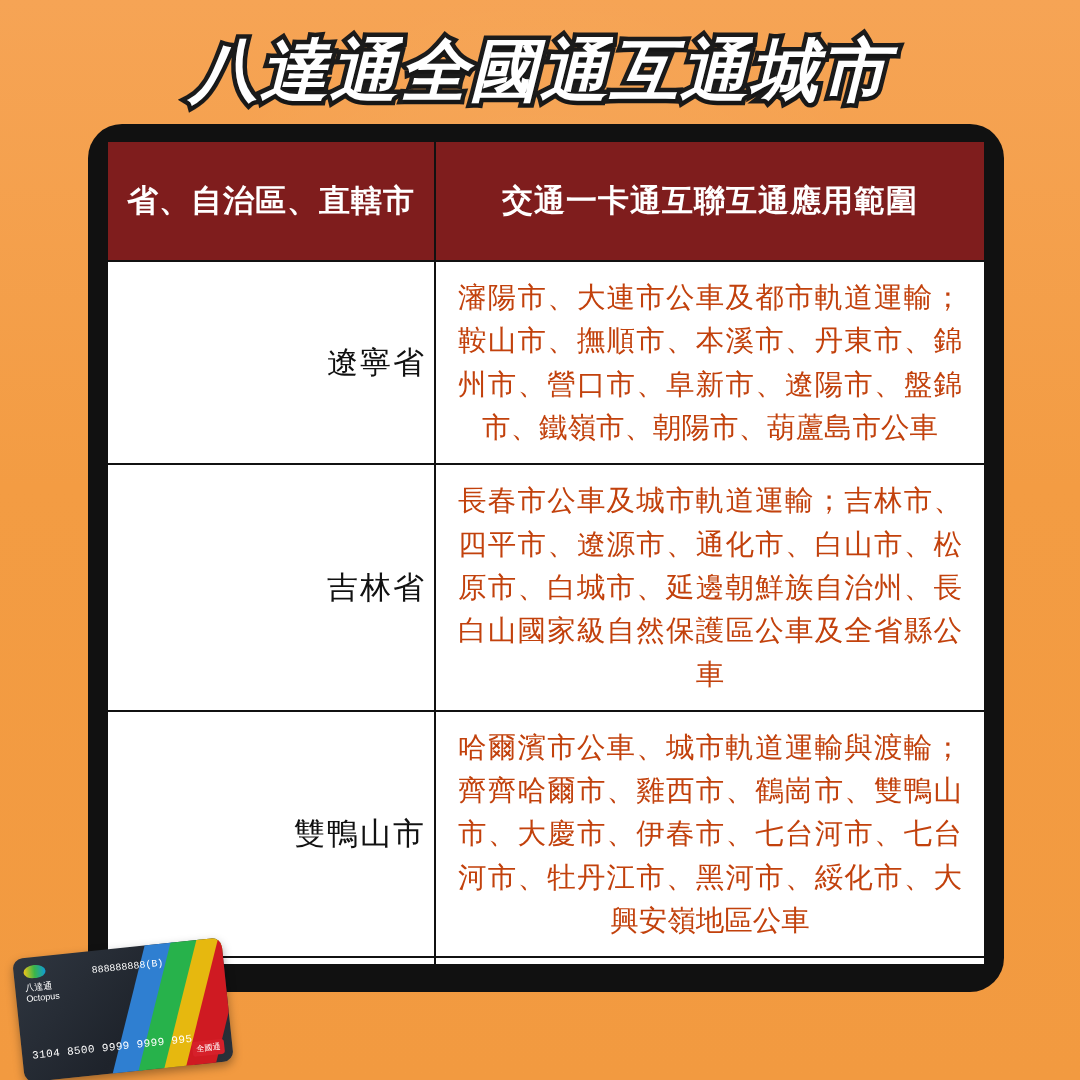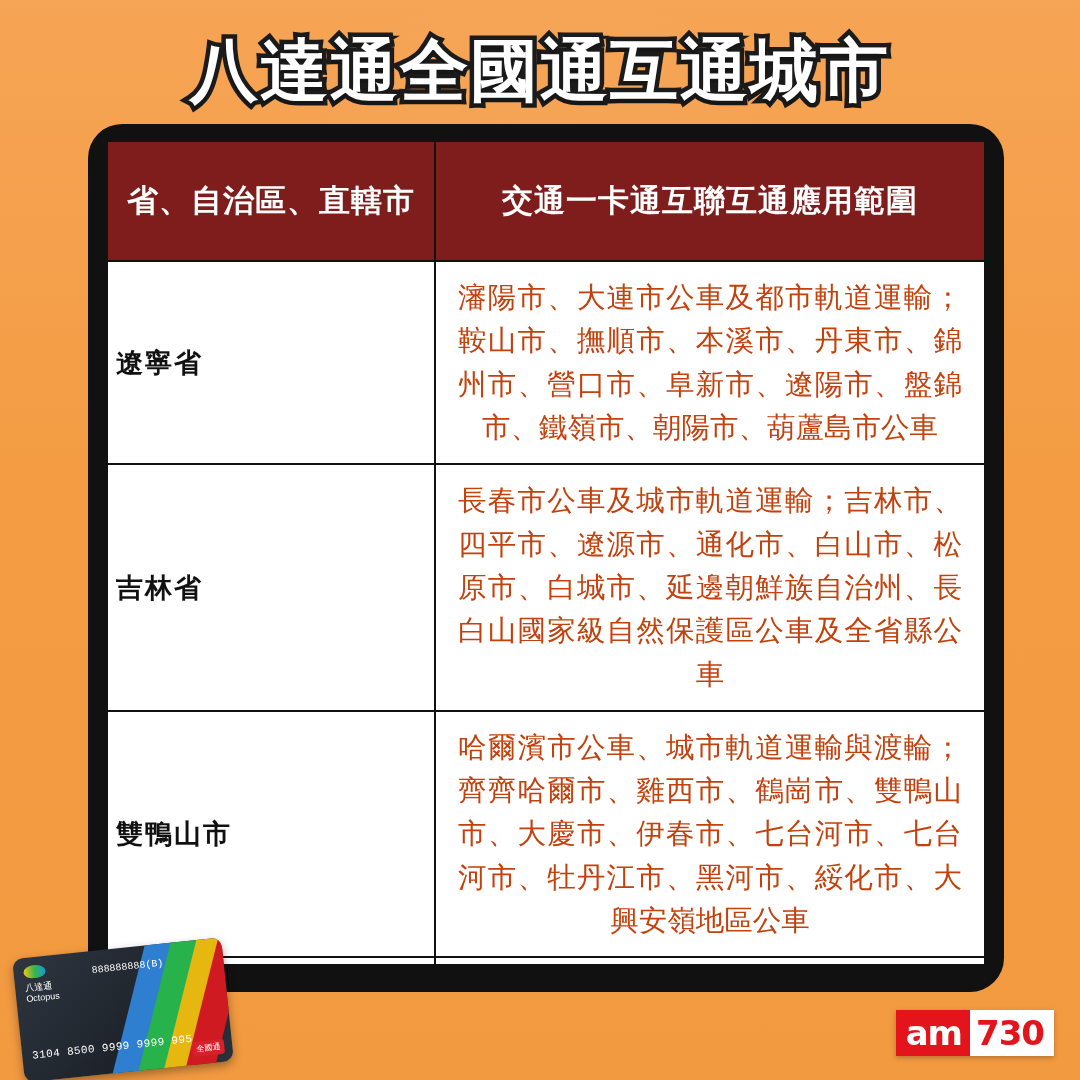--- a/index.html
+++ b/index.html
@@ -27,20 +27,21 @@
     pointer-events: none;
   }
 
   
   .title-wrap {
     position: absolute;
     top: 26px;
     left: 0;
     width: 1080px;
     text-align: center;
+    font-style: italic;
   }
   .title {
     display: inline-block;
     font-family: "DejaVu Sans", "Liberation Sans", sans-serif;
     font-size: 68px;
     font-weight: bold;
     letter-spacing: 2px;
     color: #ffffff;
     -webkit-text-stroke: 9px #1b1b1b;
     paint-order: stroke fill;
@@ -94,24 +95,24 @@
     font-size: 31px;
     letter-spacing: 1px;
   }
   th.col-scope {
     font-size: 31px;
     letter-spacing: 1px;
   }
 
   td.province {
     width: 306px;
-    text-align: left;
-    font-family: "DejaVu Sans", "Liberation Sans", sans-serif;
-    font-weight: bold;
-    font-size: 27px;
+    text-align: right;
+    font-family: "DejaVu Sans", "Liberation Sans", sans-serif;
+    font-weight: normal;
+    font-size: 31px;
     color: #111111;
     letter-spacing: 2px;
     padding: 6px 8px;
   }
   td.province.highlight {
     color: #cf1a22;
   }
   td.scope {
     padding: 14px 22px;
     font-family: "DejaVu Sans", "Liberation Sans", sans-serif;
@@ -286,17 +287,13 @@
     <div class="oct-logo">
       <span class="mark"></span><br>
       <span>八達通</span><br>
       <span>Octopus</span>
     </div>
     <div class="oct-num-top">888888888(B)</div>
     <div class="oct-num-bottom">3104 8500 9999 9999 995</div>
     <div class="oct-badge">全國通</div>
   </div>
 
-  <div class="am730">
-    <div class="am">am</div>
-    <div class="seventhirty">730</div>
-  </div>
 </div>
 
 </body></html>

